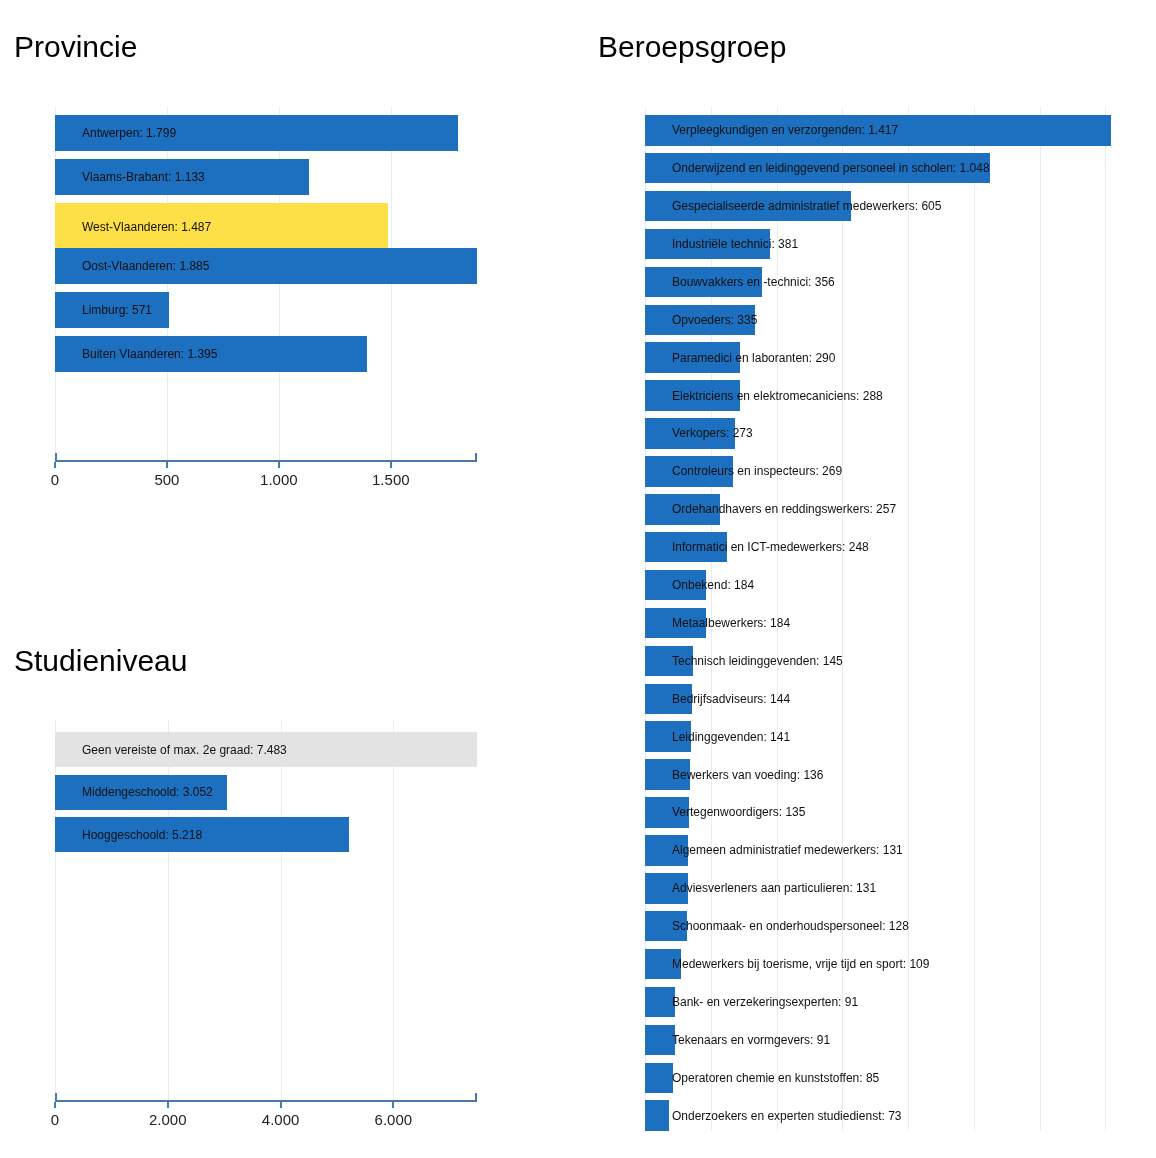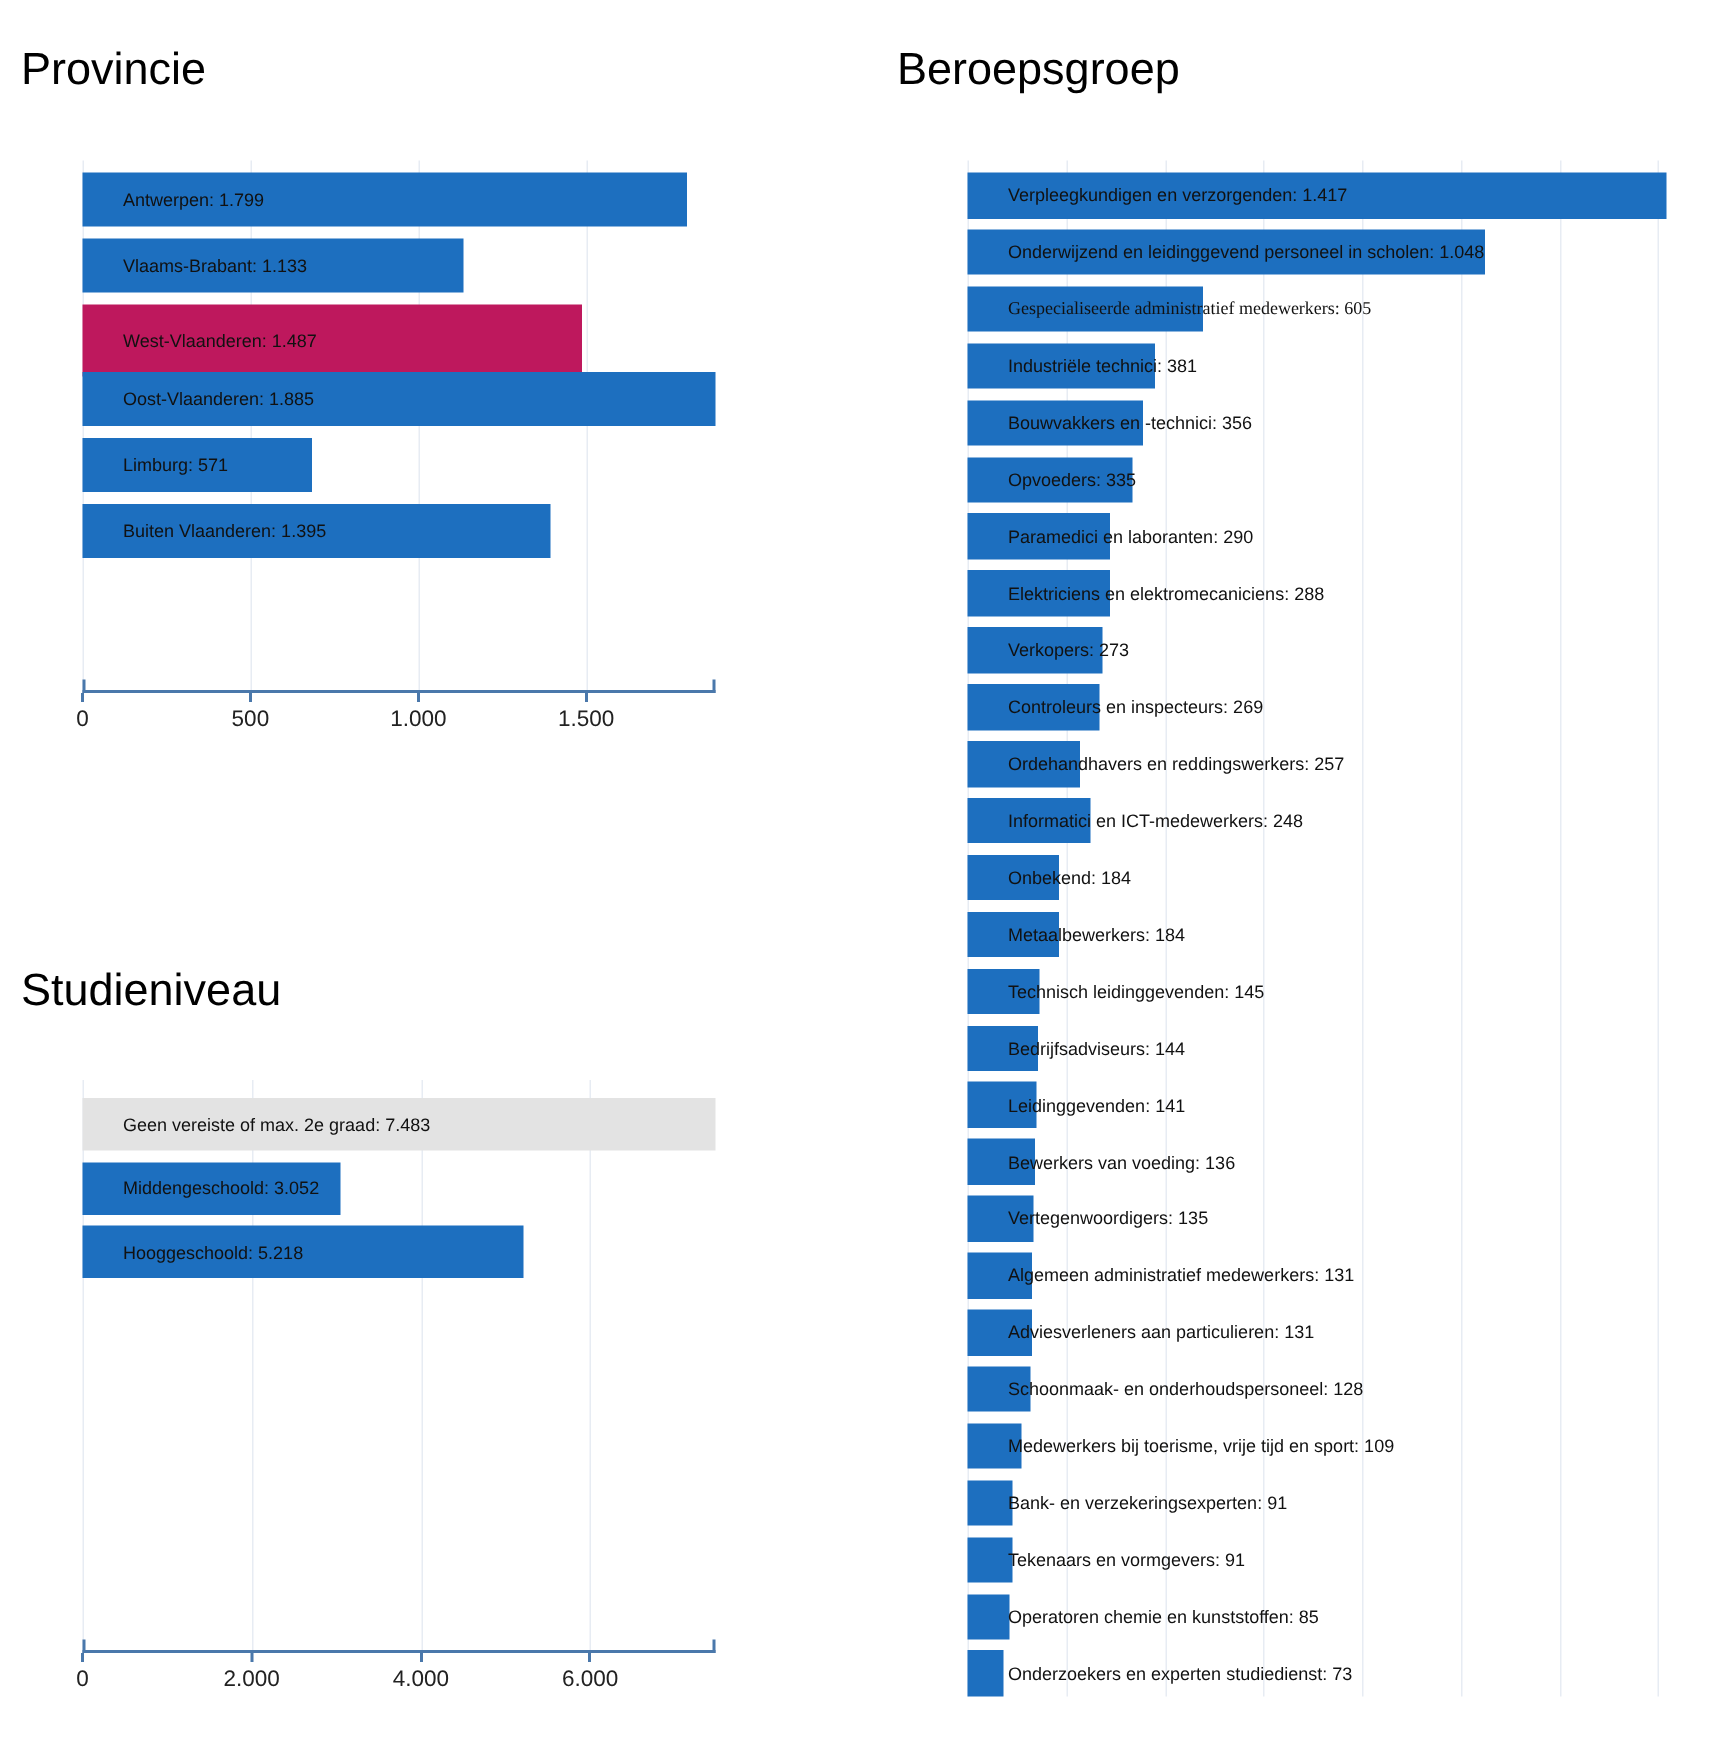--- a/index.html
+++ b/index.html
@@ -94,27 +94,27 @@
     <div class="gridline" style="left: 0px; height: 353px; background: rgb(231, 236, 243);"></div>
     <div class="gridline" style="left: 111.936px; height: 353px; background: rgb(231, 236, 243);"></div>
     <div class="gridline" style="left: 223.873px; height: 353px; background: rgb(231, 236, 243);"></div>
     <div class="gridline" style="left: 335.809px; height: 353px; background: rgb(231, 236, 243);"></div>
     <div class="bar" style="top: 8px; height: 36px; width: 402.747px; background: rgb(29, 111, 191);">
       <span class="bar-label">Antwerpen: 1.799</span>
     </div>
     <div class="bar" style="top: 52.2px; height: 36px; width: 253.648px; background: rgb(29, 111, 191);">
       <span class="bar-label">Vlaams-Brabant: 1.133</span>
     </div>
-    <div class="bar" style="top: 96.4px; height: 48px; width: 332.899px; background: #be185d;">
+    <div class="bar" style="top: 96.4px; height: 48px; width: 332.899px; background: #fde047;">
       <span class="bar-label">West-Vlaanderen: 1.487</span>
     </div>
     <div class="bar" style="top: 140.6px; height: 36px; width: 422px; background: rgb(29, 111, 191);">
       <span class="bar-label">Oost-Vlaanderen: 1.885</span>
     </div>
-    <div class="bar" style="top: 184.8px; height: 36px; width: 153px; background: rgb(29, 111, 191);">
+    <div class="bar" style="top: 184.8px; height: 36px; width: 114px; background: rgb(29, 111, 191);">
       <span class="bar-label">Limburg: 571</span>
     </div>
     <div class="bar" style="top: 229px; height: 36px; width: 312.302px; background: rgb(29, 111, 191);">
       <span class="bar-label">Buiten Vlaanderen: 1.395</span>
     </div>
     <div class="axis" style="top: 353px; width: 422px;">
       <div class="axis-line" style="width: 422px; background: rgb(74, 120, 171);"></div>
       <div class="axis-cap" style="left: 0px; background: rgb(74, 120, 171);"></div>
       <div class="axis-cap" style="left: 420px; background: rgb(74, 120, 171);"></div>
       <div class="axis-tick" style="left: -1px; background: rgb(74, 120, 171);"></div>
@@ -163,21 +163,21 @@
     <div class="gridline" style="left: 263.091px; height: 1024px; background: rgb(231, 236, 243);"></div>
     <div class="gridline" style="left: 328.864px; height: 1024px; background: rgb(231, 236, 243);"></div>
     <div class="gridline" style="left: 394.637px; height: 1024px; background: rgb(231, 236, 243);"></div>
     <div class="gridline" style="left: 460.409px; height: 1024px; background: rgb(231, 236, 243);"></div>
     <div class="bar" style="top: 8px; height: 30.5px; width: 466px; background: rgb(29, 111, 191);">
       <span class="bar-label">Verpleegkundigen en verzorgenden: 1.417</span>
     </div>
     <div class="bar" style="top: 45.9px; height: 30.5px; width: 344.649px; background: rgb(29, 111, 191);">
       <span class="bar-label">Onderwijzend en leidinggevend personeel in scholen: 1.048</span>
     </div>
-    <div class="bar" style="top: 83.8px; height: 30.5px; width: 157px; background: rgb(29, 111, 191); font-family: Liberation Serif, serif;">
+    <div class="bar" style="top: 83.8px; height: 30.5px; width: 206px; background: rgb(29, 111, 191);">
       <span class="bar-label">Gespecialiseerde administratief medewerkers: 605</span>
     </div>
     <div class="bar" style="top: 121.7px; height: 30.5px; width: 125.297px; background: rgb(29, 111, 191);">
       <span class="bar-label">Industriële technici: 381</span>
     </div>
     <div class="bar" style="top: 159.6px; height: 30.5px; width: 117.076px; background: rgb(29, 111, 191);">
       <span class="bar-label">Bouwvakkers en -technici: 356</span>
     </div>
     <div class="bar" style="top: 197.5px; height: 30.5px; width: 110.169px; background: rgb(29, 111, 191);">
       <span class="bar-label">Opvoeders: 335</span>

